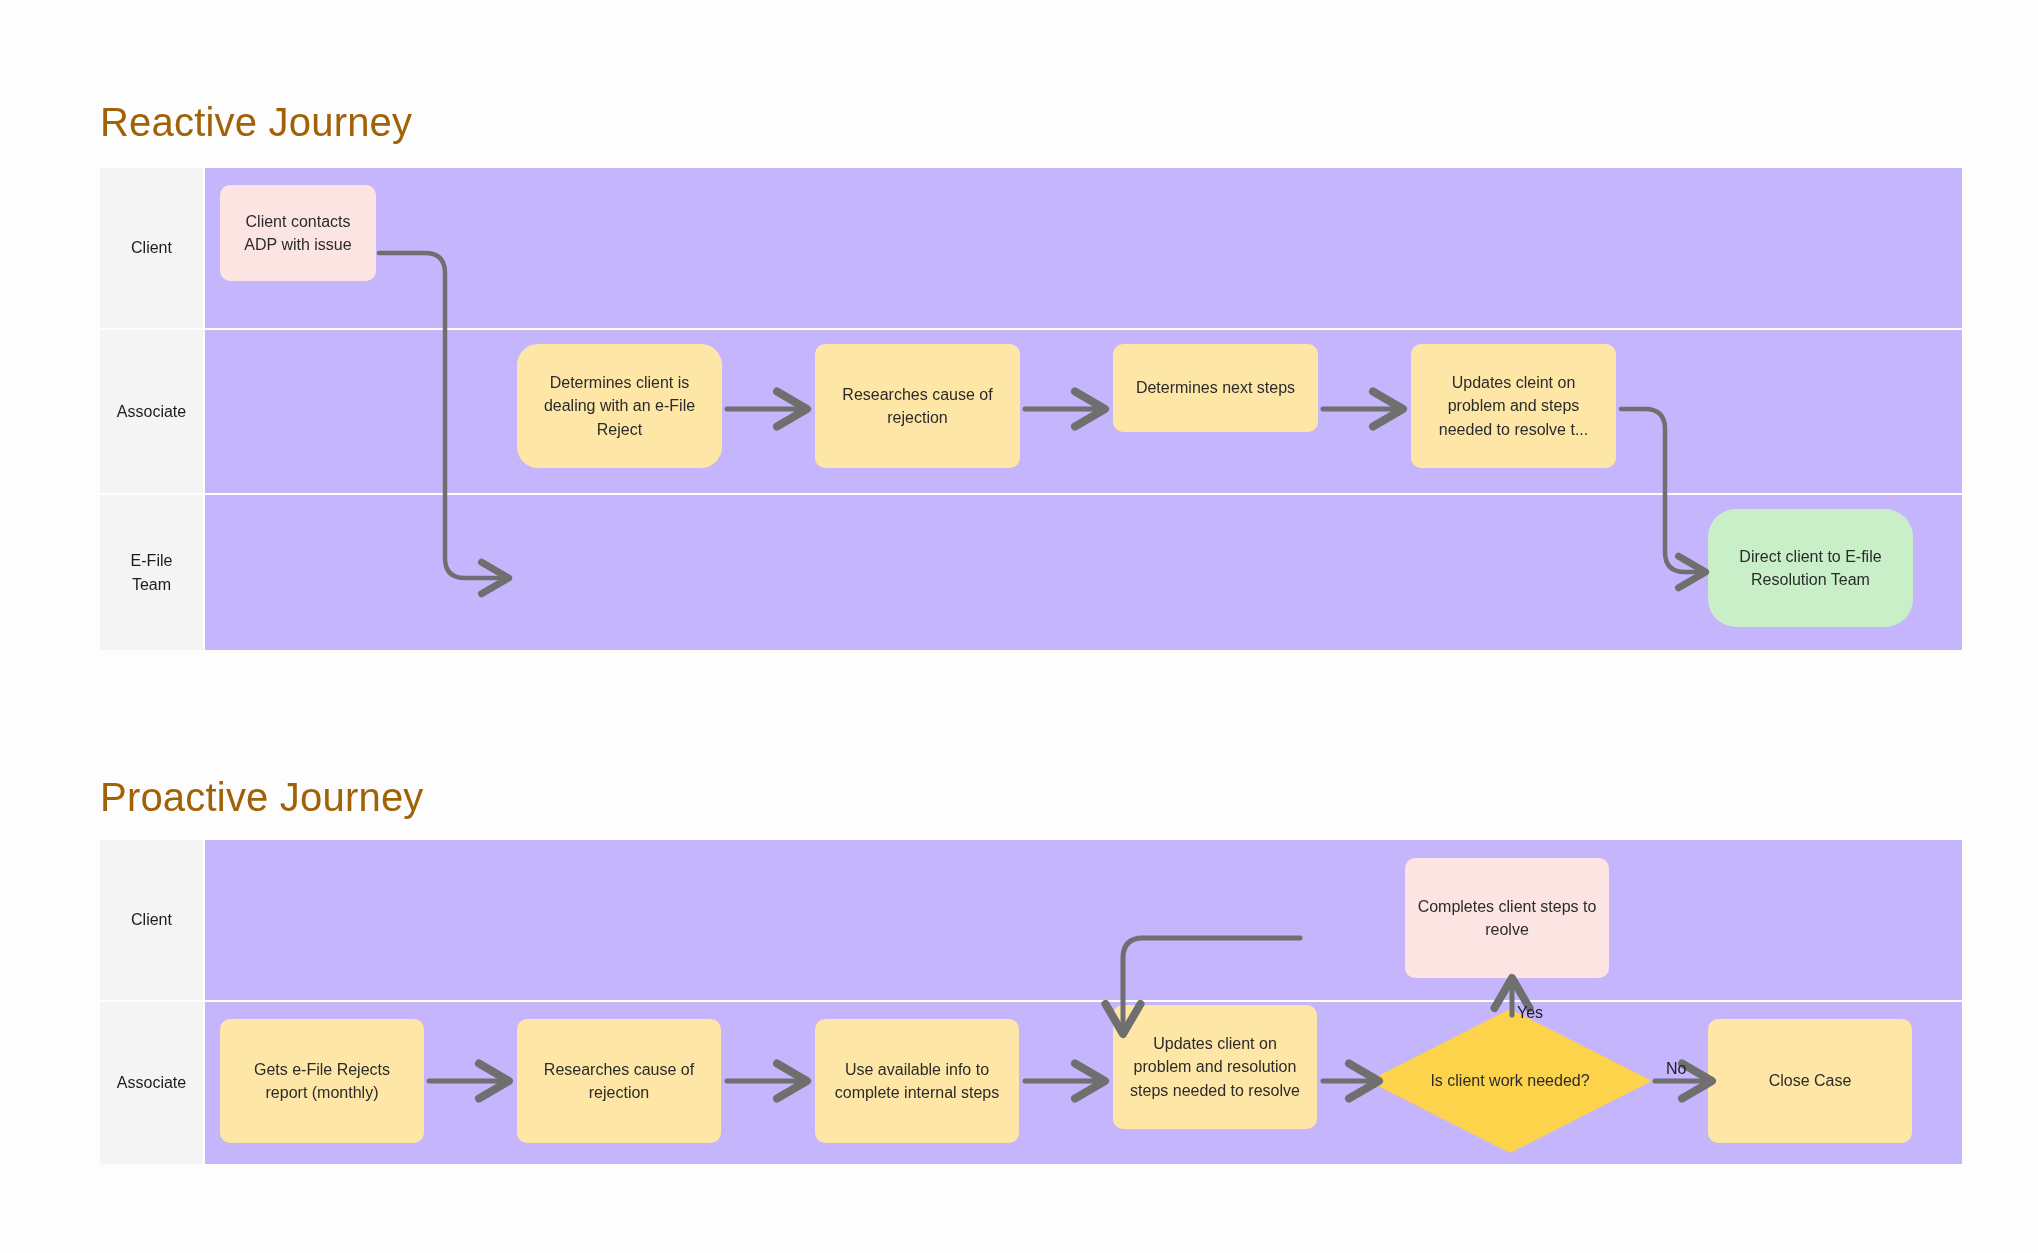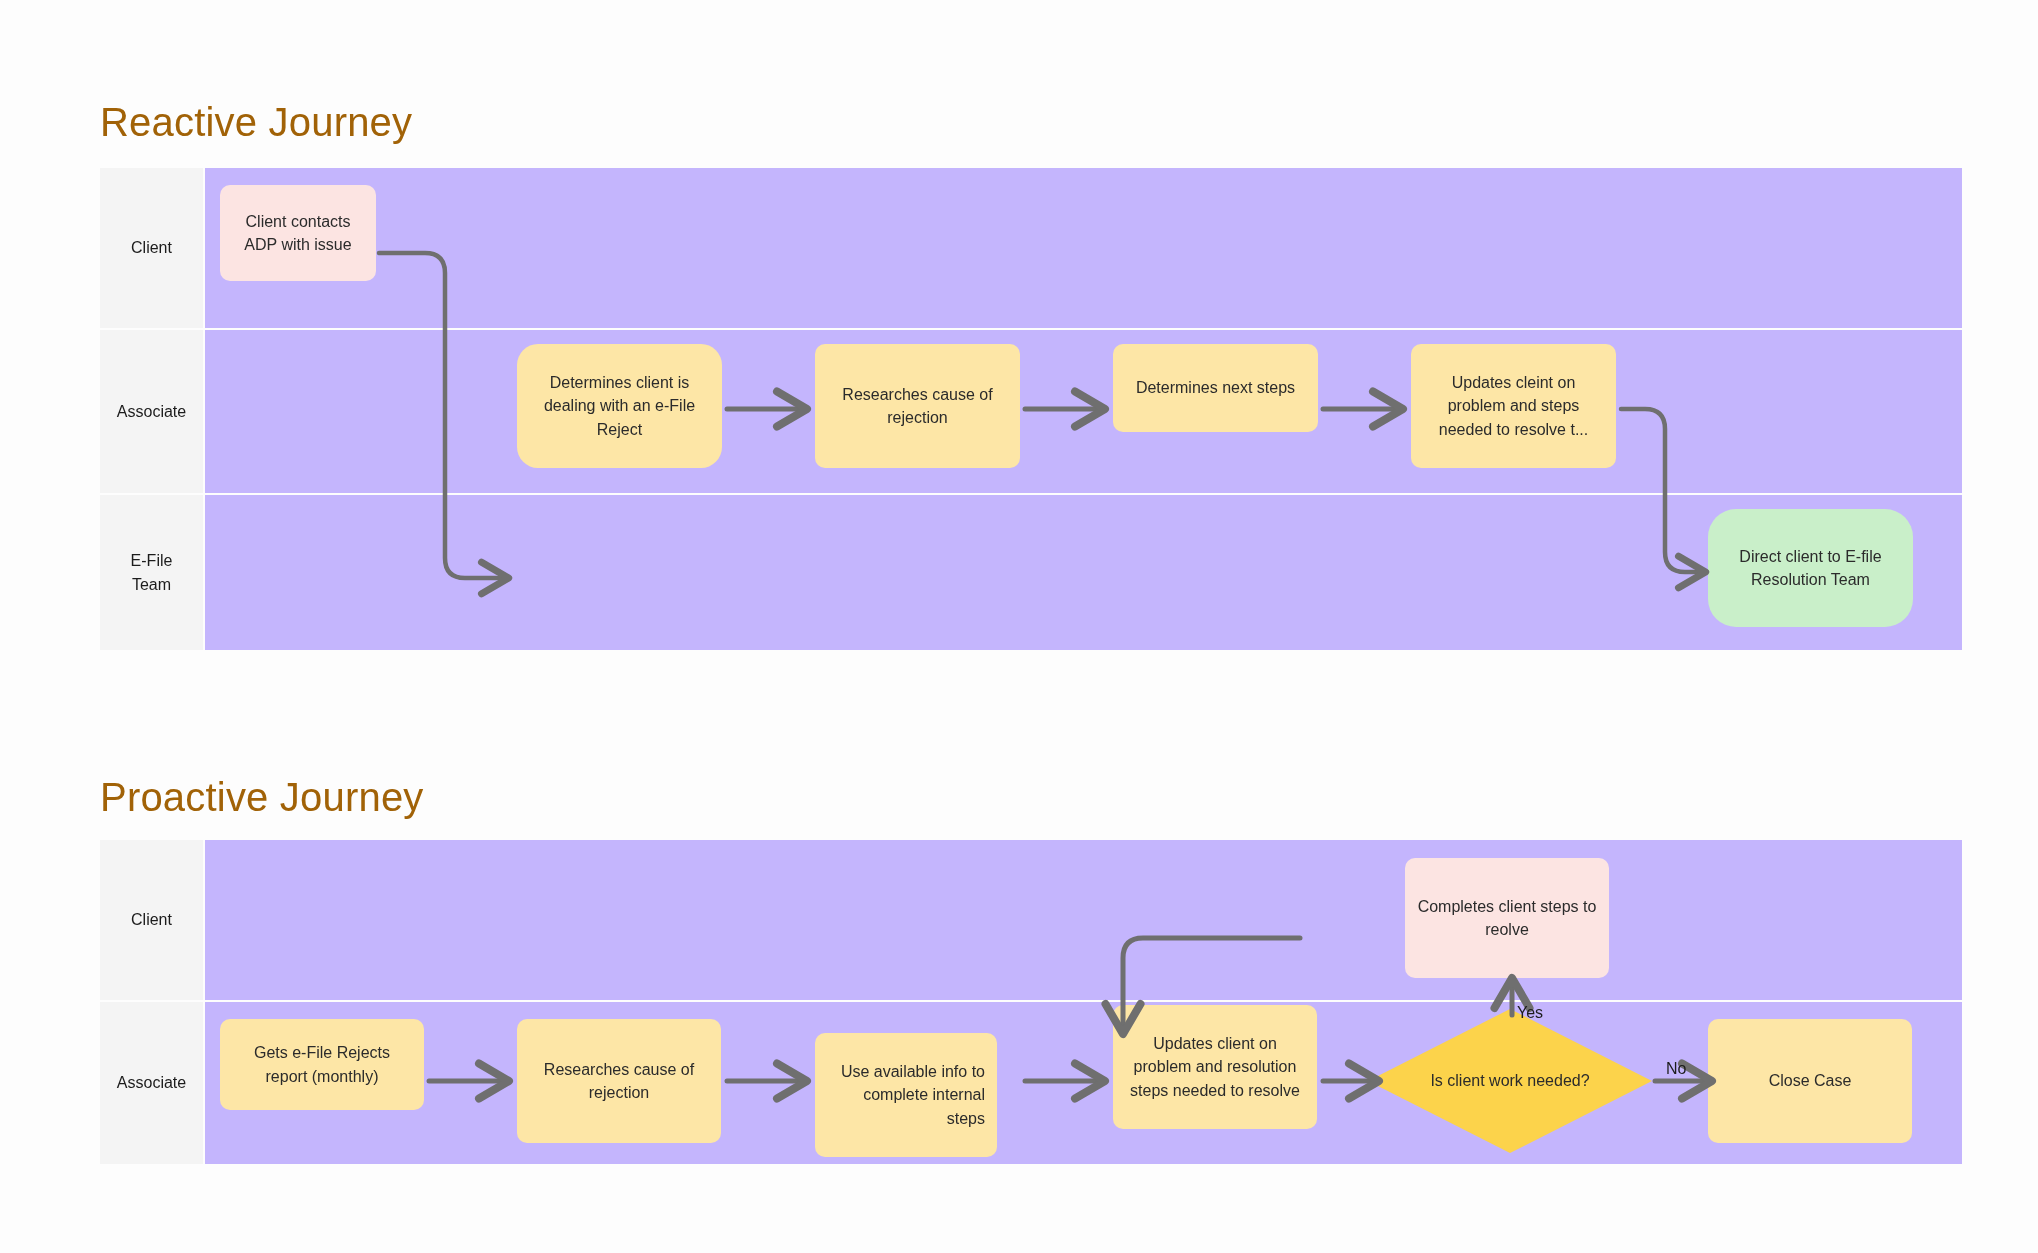--- a/index.html
+++ b/index.html
@@ -199,23 +199,23 @@
     <div class="lane" id="lane-p-client">
       <div class="lane-header">Client</div>
       <div class="lane-body">
         <div class="node pink" id="node-p6" style="left:1200px; top:18px; width:204px; height:120px;">Completes client steps to reolve</div>
       </div>
     </div>
 
     <div class="lane" id="lane-p-associate">
       <div class="lane-header">Associate</div>
       <div class="lane-body">
-        <div class="node yellow" id="node-p1" style="left:15px; top:17px; width:204px; height:91px;">Gets e-File Rejects report (monthly)</div>
+        <div class="node yellow" id="node-p1" style="left:15px; top:17px; width:204px; height:124px;">Gets e-File Rejects report (monthly)</div>
         <div class="node yellow" id="node-p2" style="left:312px; top:17px; width:204px; height:124px;">Researches cause of rejection</div>
-        <div class="node yellow" id="node-p3" style="left:610px; top:31px; width:182px; height:124px;text-align:right;">Use available info to complete internal steps</div>
+        <div class="node yellow" id="node-p3" style="left:610px; top:17px; width:204px; height:124px;">Use available info to complete internal steps</div>
         <div class="node yellow" id="node-p4" style="left:908px; top:3px; width:204px; height:124px;">Updates client on problem and resolution steps needed to resolve</div>
         <div class="diamond" id="node-p5" style="left:1163px; top:7px; width:284px; height:144px;">Is client work needed?</div>
         <div class="node yellow" id="node-p7" style="left:1503px; top:17px; width:204px; height:124px;">Close Case</div>
       </div>
     </div>
 
     <div class="conn-layer">
       <svg width="1862" height="326" viewBox="0 0 1862 326">
         <defs>
           <marker id="arrowP" markerWidth="9" markerHeight="9" refX="6.2" refY="4.5" orient="auto" markerUnits="strokeWidth">

